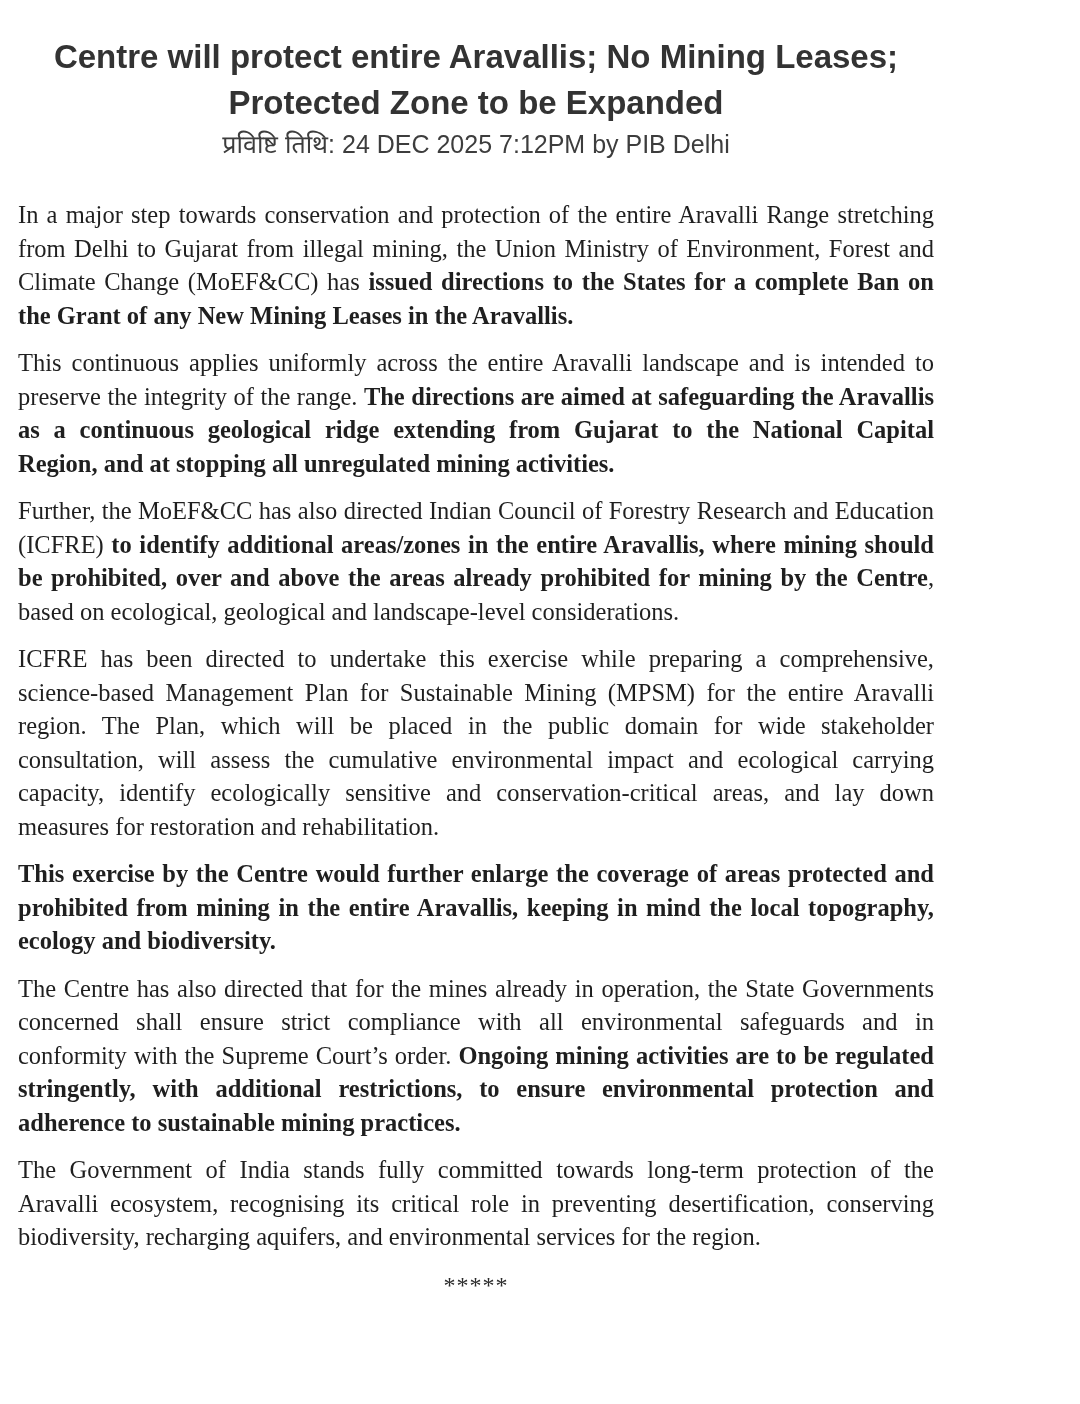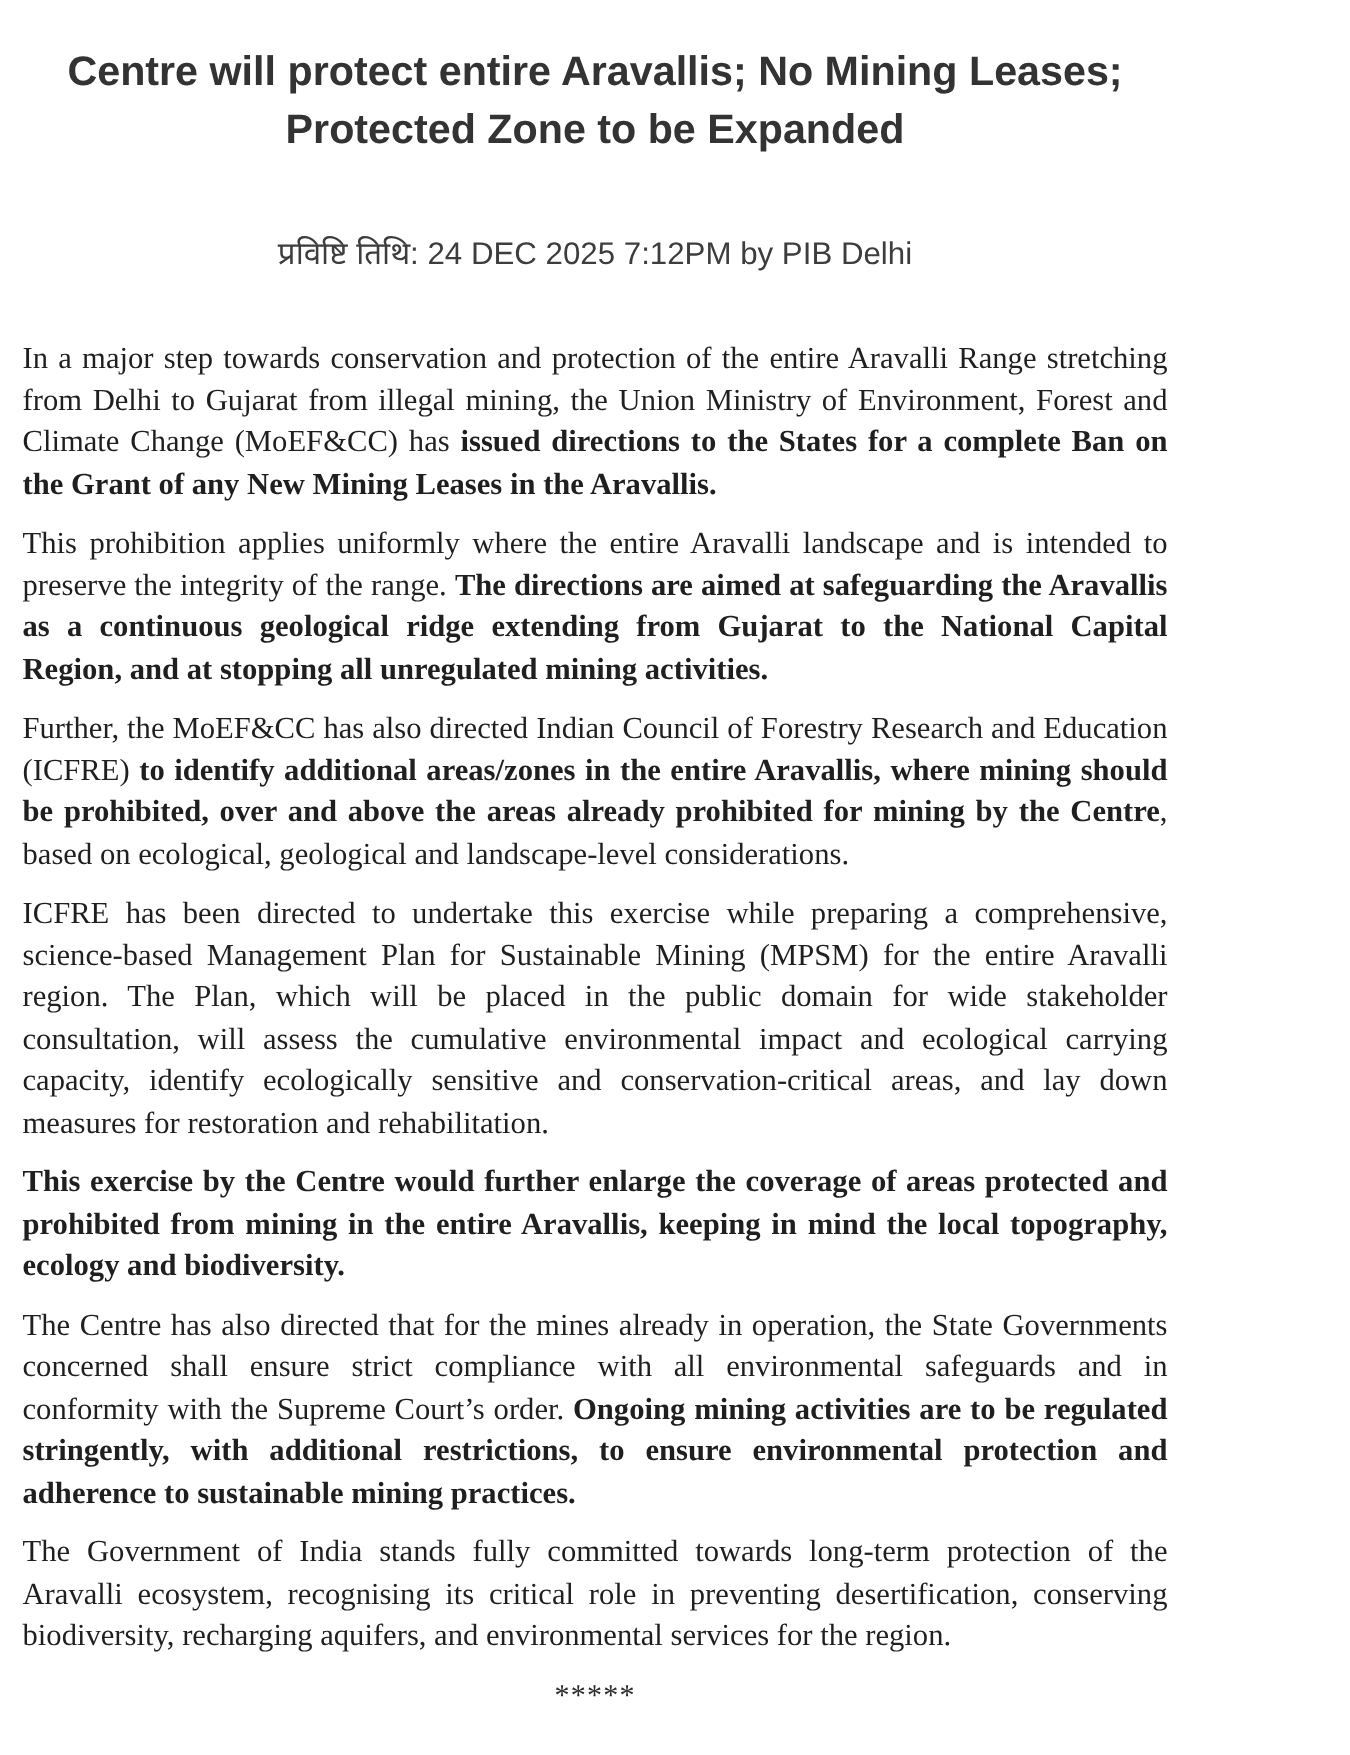--- a/index.html
+++ b/index.html
@@ -26,24 +26,23 @@
     line-height: 1.4;
     color: #333333;
     text-align: center;
     margin: 4px 10px 0;
   }
   .dateline {
     font-family: "Liberation Sans", sans-serif;
     font-size: 25px;
     color: #3d3d3d;
     text-align: center;
-    margin-top: 58px;
   }
   .article-body {
-    margin-top: 52px;
+    margin-top: 38px;
   }
   p.para {
     font-size: 24.5px;
     line-height: 33.5px;
     text-align: justify;
     margin: 0 0 14px 0;
     color: #1f1f1f;
   }
   p.para .b {
     font-weight: 700;
@@ -62,21 +61,21 @@
 <div class="page">
 
   <h1 class="title">Centre will protect entire Aravallis; No Mining Leases; Protected Zone to be Expanded</h1>
 
   <div class="dateline">प्रविष्टि तिथि: 24 DEC 2025 7:12PM by PIB Delhi</div>
 
   <div class="article-body">
 
     <p class="para"><span>In a major step towards conservation and protection of the entire Aravalli Range stretching from Delhi to Gujarat from illegal mining, the Union Ministry of Environment, Forest and Climate Change (MoEF&amp;CC) has </span><span class="b">issued directions to the States for a complete Ban on the Grant of any New Mining Leases in the Aravallis.</span></p>
 
-    <p class="para"><span>This prohibition applies uniformly where the entire Aravalli landscape and is intended to preserve the integrity of the range. </span><span class="b">The directions are aimed at safeguarding the Aravallis as a continuous geological ridge extending from Gujarat to the National Capital Region, and at stopping all unregulated mining activities.</span></p>
+    <p class="para"><span>This continuous applies uniformly across the entire Aravalli landscape and is intended to preserve the integrity of the range. </span><span class="b">The directions are aimed at safeguarding the Aravallis as a continuous geological ridge extending from Gujarat to the National Capital Region, and at stopping all unregulated mining activities.</span></p>
 
     <p class="para"><span>Further, the MoEF&amp;CC has also directed Indian Council of Forestry Research and Education (ICFRE) </span><span class="b">to identify additional areas/zones in the entire Aravallis, where mining should be prohibited, over and above the areas already prohibited for mining by the Centre</span><span>, based on ecological, geological and landscape-level considerations.</span></p>
 
     <p class="para"><span>ICFRE has been directed to undertake this exercise while preparing a comprehensive, science-based Management Plan for Sustainable Mining (MPSM) for the entire Aravalli region. The Plan, which will be placed in the public domain for wide stakeholder consultation, will assess the cumulative environmental impact and ecological carrying capacity, identify ecologically sensitive and conservation-critical areas, and lay down measures for restoration and rehabilitation.</span></p>
 
     <p class="para"><span class="b">This exercise by the Centre would further enlarge the coverage of areas protected and prohibited from mining in the entire Aravallis, keeping in mind the local topography, ecology and biodiversity.</span></p>
 
     <p class="para"><span>The Centre has also directed that for the mines already in operation, the State Governments concerned shall ensure strict compliance with all environmental safeguards and in conformity with the Supreme Court’s order. </span><span class="b">Ongoing mining activities are to be regulated stringently, with additional restrictions, to ensure environmental protection and adherence to sustainable mining practices.</span></p>
 
     <p class="para"><span>The Government of India stands fully committed towards long-term protection of the Aravalli ecosystem, recognising its critical role in preventing desertification, conserving biodiversity, recharging aquifers, and environmental services for the region.</span></p>

